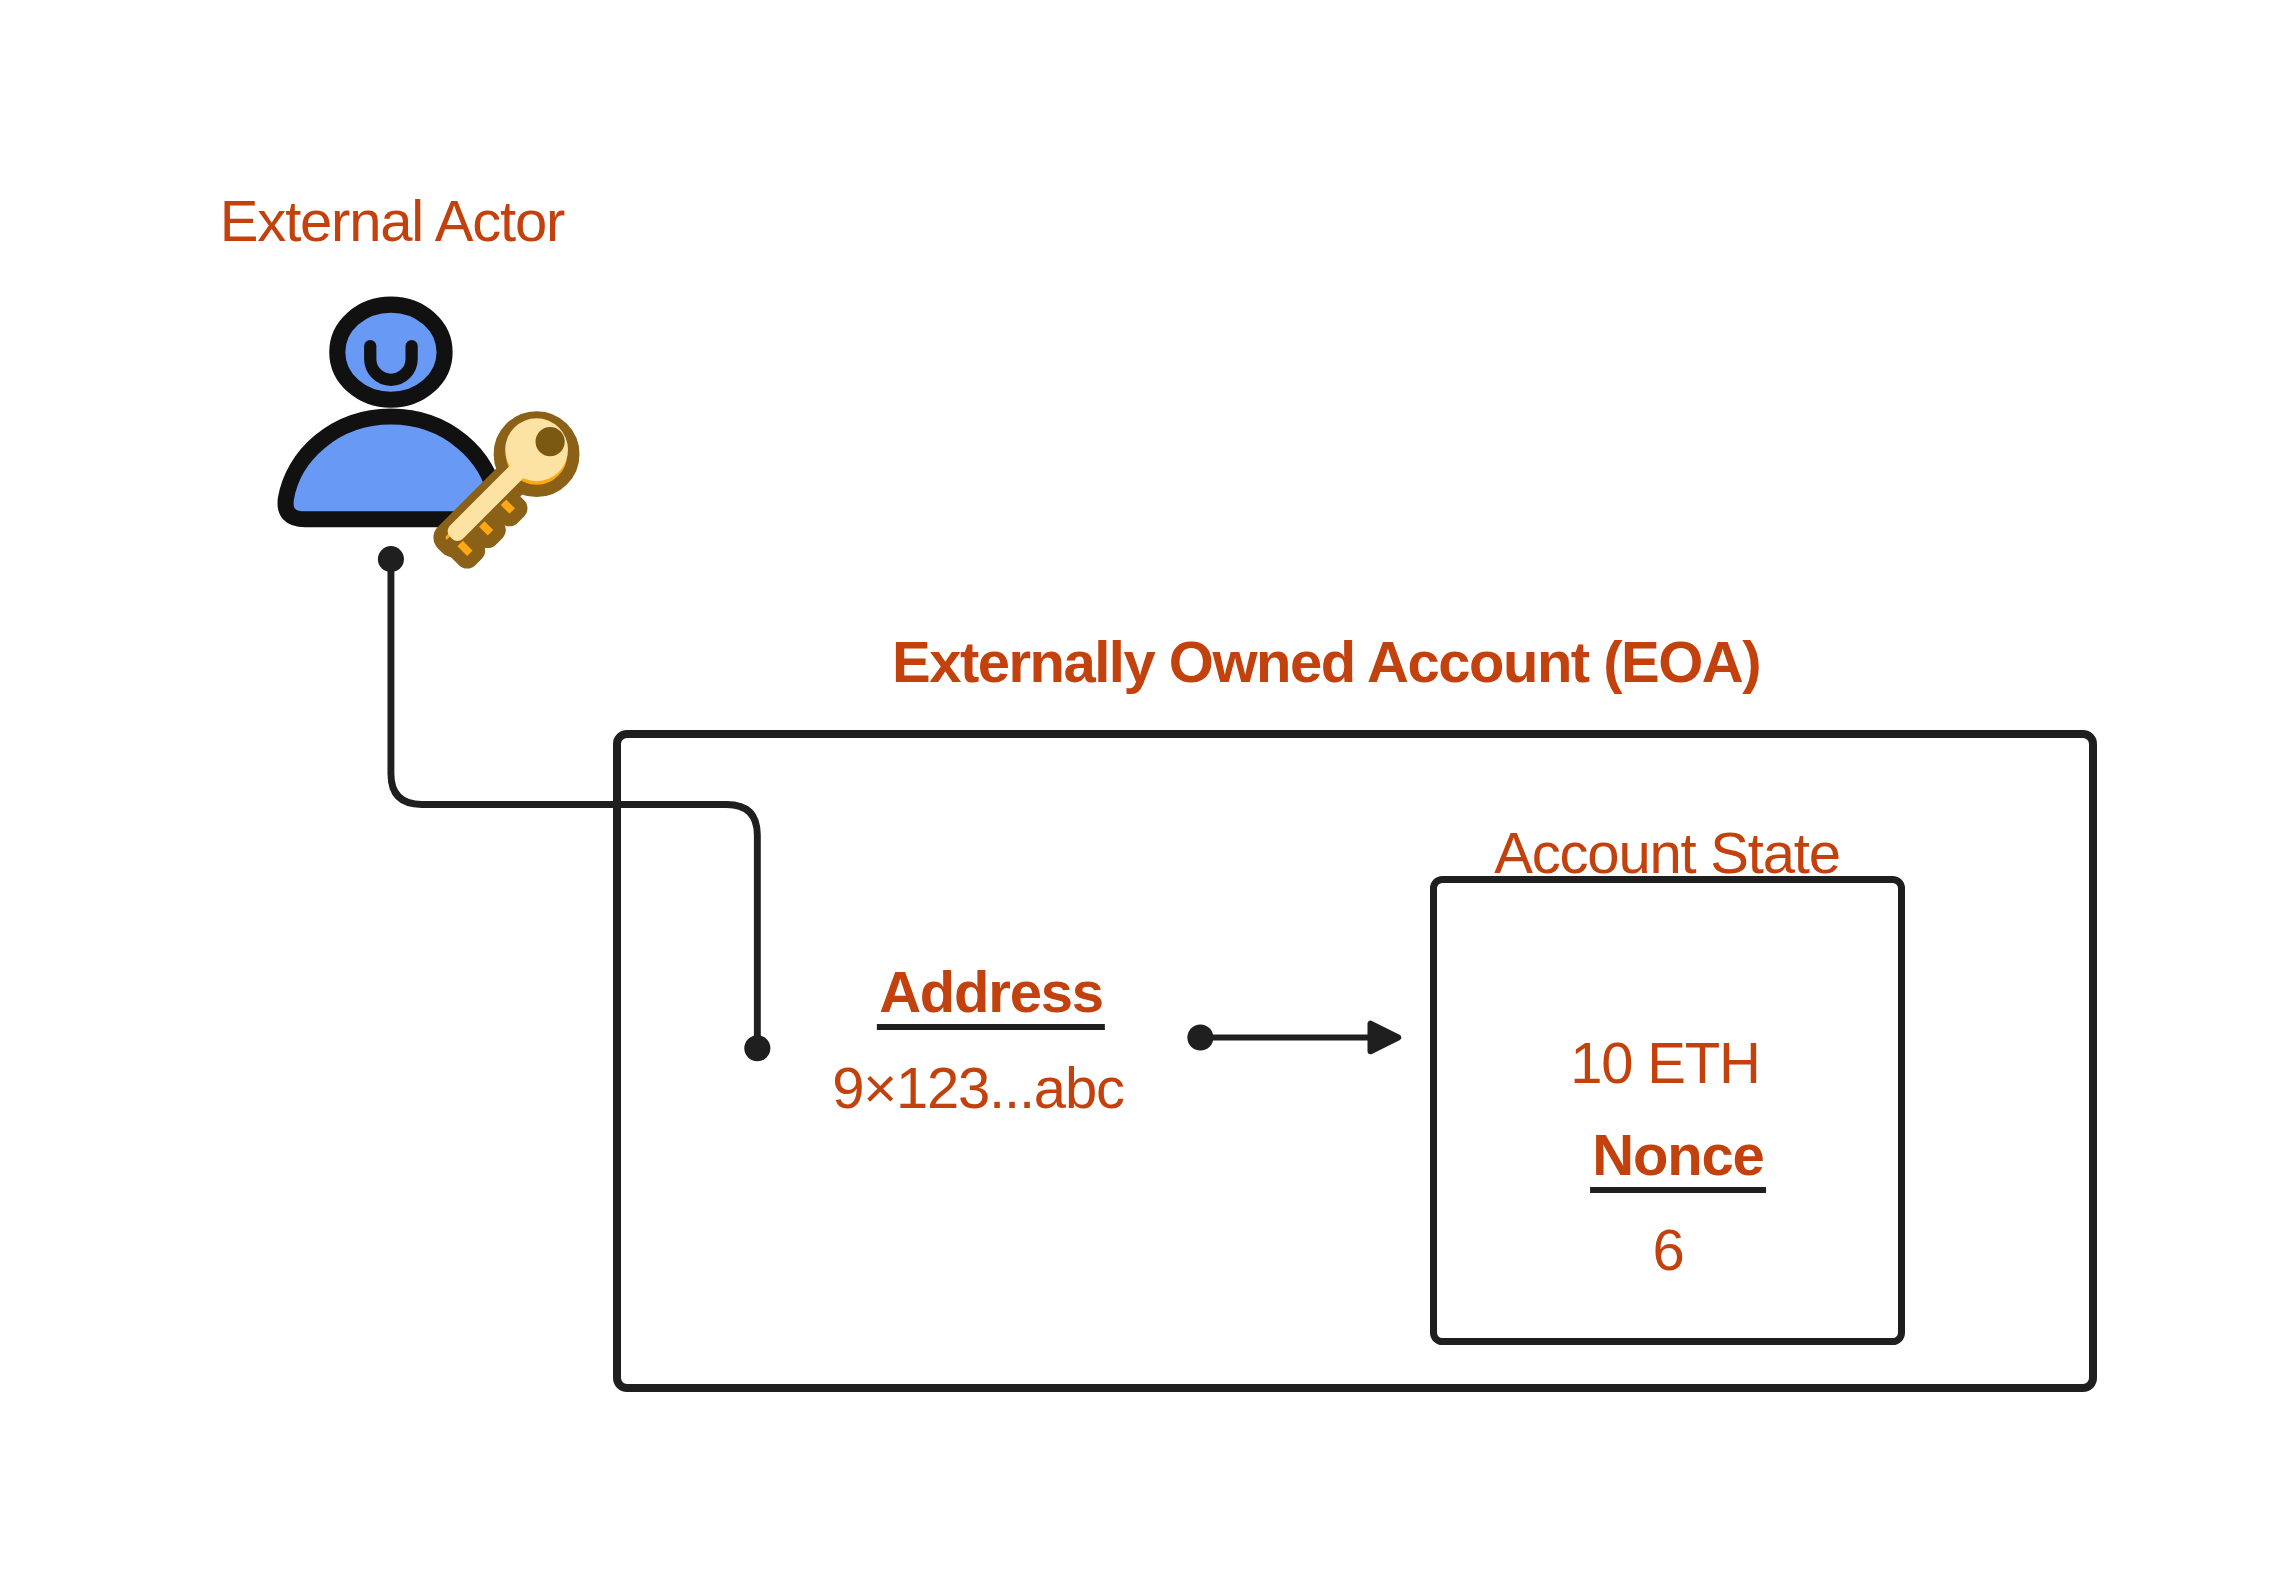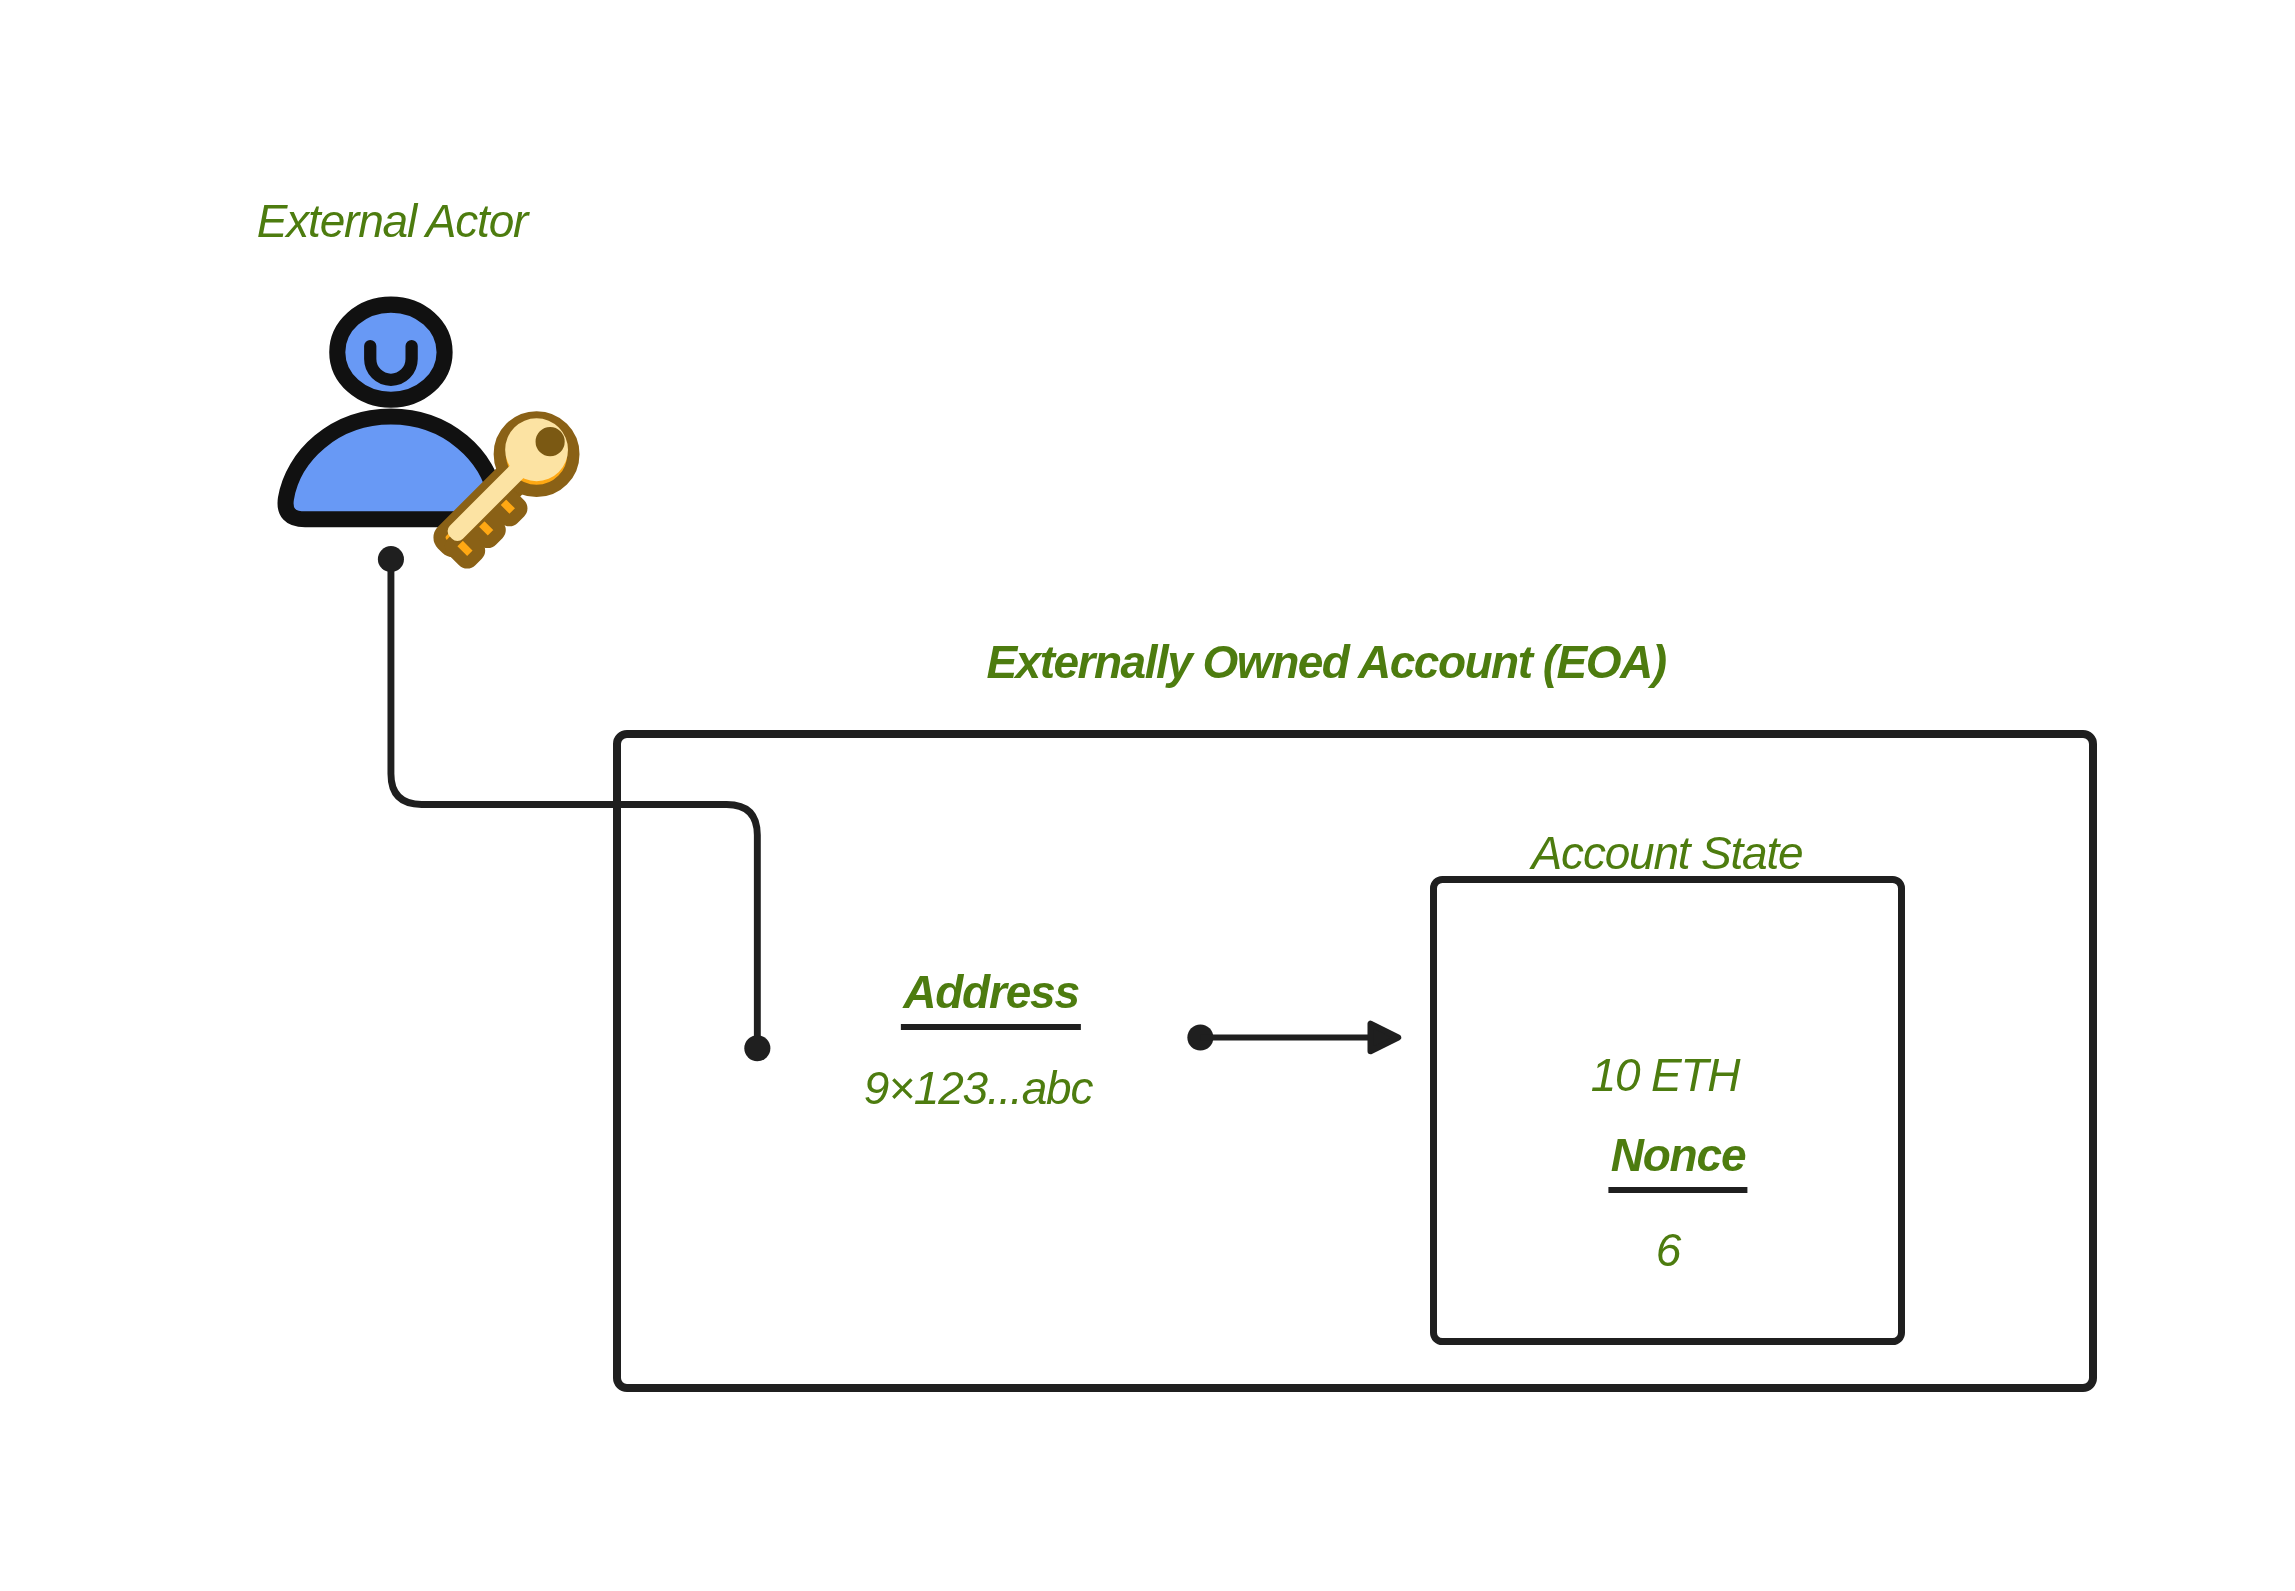--- a/index.html
+++ b/index.html
@@ -7,26 +7,25 @@
     position:relative;
     width:2295px;height:1592px;
     background:#ffffff;
     font-family:"Liberation Sans",sans-serif;
     color:#1f1f1f;
     overflow:hidden;
   }
   .txt{
     position:absolute;
     white-space:nowrap;
-    font-size:46px;
+    font-size:58px;
     line-height:58px;
     letter-spacing:-1.2px;
-    color:#4d7c0f;
+    color:#c2410c;
     transform:translateX(-50%);
-    font-style:italic;
   }
   .bold{font-weight:700;}
   .underlined{
     border-bottom:6.1px solid #1f1f1f;
     padding:0 2.3px 3.1px 2.3px;
     margin-left:12px;
   }
   #eoa-box{
     position:absolute;
     left:613px;top:730px;
@@ -114,21 +113,21 @@
 
     <div class="txt bold" style="left:1326px;top:633px;font-weight:700;letter-spacing:-1.5px;">Externally Owned Account (EOA)</div>
 
     <div class="txt" style="left:1667px;top:824px;">Account State</div>
 
     <div class="txt bold underlined" style="left:979px;top:963px;">Address</div>
 
     <div class="txt" style="left:978px;top:1059px;">9×123...abc</div>
 
 
-    <div class="txt" style="left:1665px;top:1034px;margin-top:12px;">10 ETH</div>
+    <div class="txt" style="left:1665px;top:1034px;">10 ETH</div>
 
     <div class="txt bold underlined" style="left:1666px;top:1126px;">Nonce</div>
 
     <div class="txt" style="left:1668px;top:1221px;">6</div>
   </div>
 
 </div>
 
 
 </body></html>

